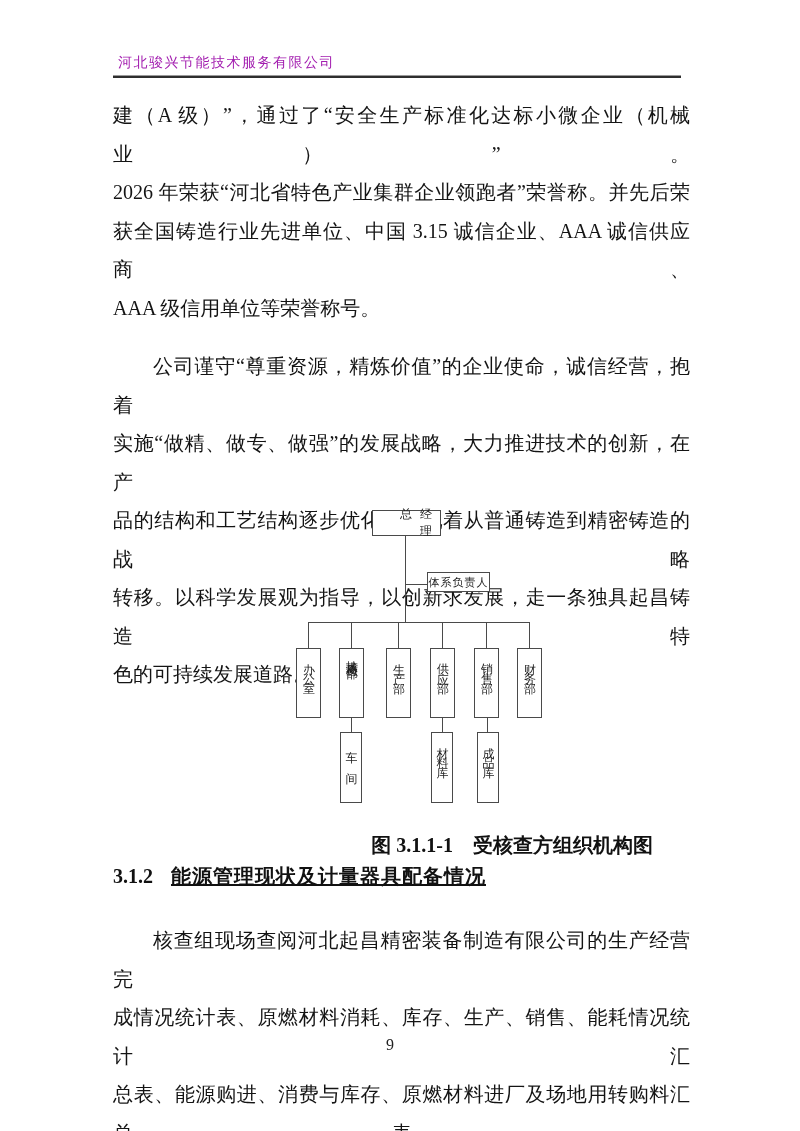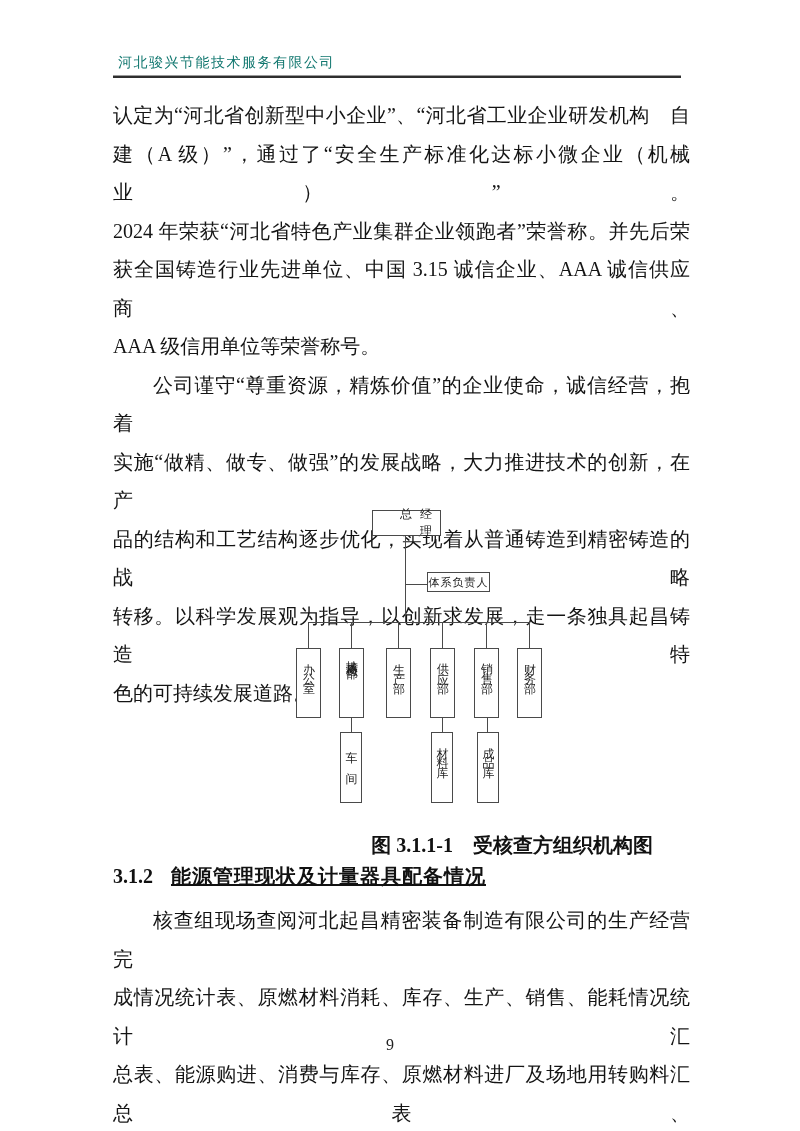--- a/index.html
+++ b/index.html
@@ -7,39 +7,39 @@
     position:relative;
     width:800px;height:1131px;
     background:#ffffff;
     font-family:"Liberation Serif","DejaVu Serif",serif;
     color:#161616;
     overflow:hidden;
   }
   
   .hdr-text{
     position:absolute;left:118px;top:54px;
-    font-size:14px;letter-spacing:1.5px;color:#0f766e;
+    font-size:14px;letter-spacing:1.5px;color:#a21caf;
   }
   .hdr-rule{
     position:absolute;left:113px;top:75px;width:568px;height:0;
     border-top:1px solid #9a9a9a;border-bottom:2px solid #2e2e2e;
   }
   
   .bodyblock{
     position:absolute;left:113px;width:577px;
     font-size:20px;line-height:38.5px;color:#141414;
   }
   .blk-1{top:96px;}
   .blk-3{top:901px;}
   .line{
     text-align:justify;text-align-last:justify;
     white-space:normal;
   }
   .line.end{text-align-last:left;}
-  .line.indent{text-indent:40px;}
+  .line.indent{text-indent:40px;margin-top:20px;}
   
   .cline{position:absolute;background:#4a4a4a;}
   .box{
     position:absolute;border:1px solid #4a4a4a;background:#fff;
     display:flex;align-items:center;justify-content:center;
     box-sizing:border-box;color:#1d1d1d;
   }
   .hbox{font-size:12px;}
   .gm{letter-spacing:8px;text-indent:8px;}
   .sys{font-size:11px;letter-spacing:1px;}
@@ -70,23 +70,22 @@
 </style>
 </head>
 <body>
 
 <div class="page">
 
   <div class="hdr-text">河北骏兴节能技术服务有限公司</div>
   <div class="hdr-rule"></div>
 
   <div class="bodyblock blk-1">
-    <div class="line">认定为“河北省创新型中小企业”、“河北省工业企业研发机构　自</div>
     <div class="line">建（A 级）”，通过了“安全生产标准化达标小微企业（机械业）”。</div>
-    <div class="line">2024 年荣获“河北省特色产业集群企业领跑者”荣誉称。并先后荣</div>
+    <div class="line">2026 年荣获“河北省特色产业集群企业领跑者”荣誉称。并先后荣</div>
     <div class="line">获全国铸造行业先进单位、中国 3.15 诚信企业、AAA 诚信供应商、</div>
     <div class="line end">AAA 级信用单位等荣誉称号。</div>
     <div class="line indent">公司谨守“尊重资源，精炼价值”的企业使命，诚信经营，抱着</div>
     <div class="line">实施“做精、做专、做强”的发展战略，大力推进技术的创新，在产</div>
     <div class="line">品的结构和工艺结构逐步优化，实现着从普通铸造到精密铸造的战略</div>
     <div class="line">转移。以科学发展观为指导，以创新求发展，走一条独具起昌铸造特</div>
     <div class="line end">色的可持续发展道路。</div>
   </div>
 
   <div>

